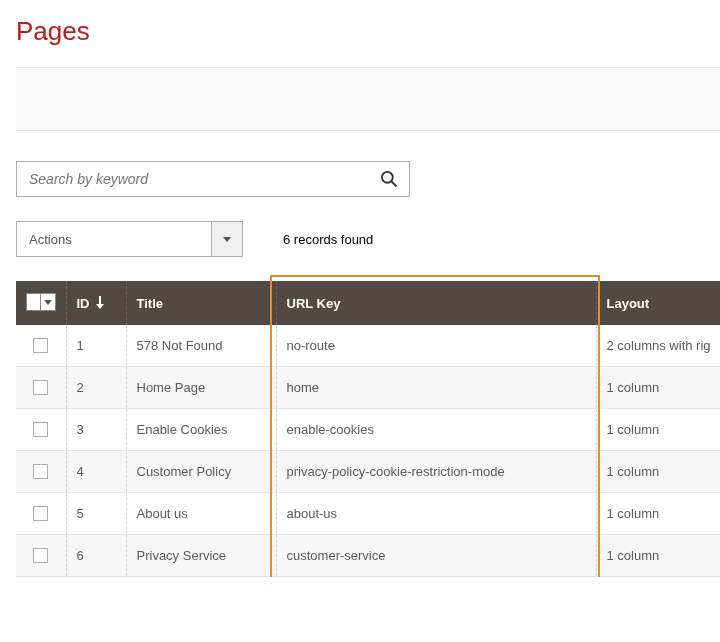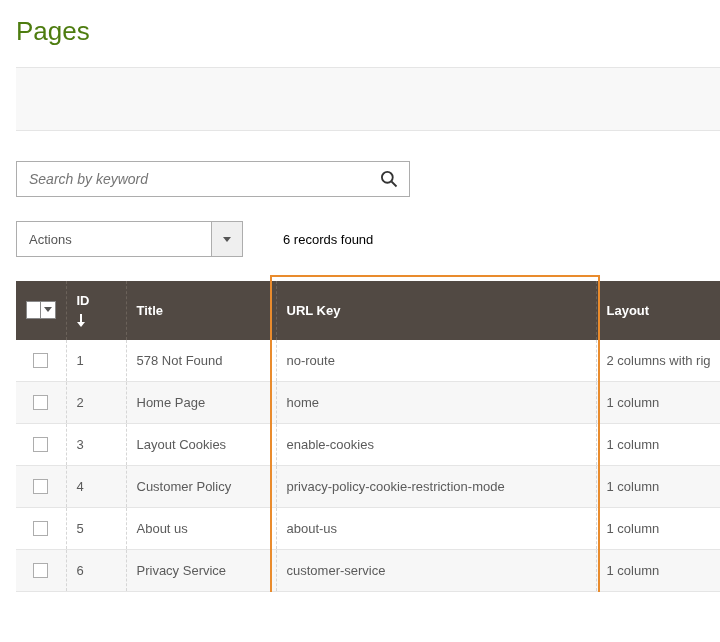--- a/index.html
+++ b/index.html
@@ -9,21 +9,21 @@
     color: #333;
     background: #fff;
     font-size: 13px;
     padding: 16px 0 0 16px;
     width: 720px;
     overflow: hidden;
   }
   h1.page-title {
     font-size: 26px;
     font-weight: 400;
-    color: #4d7c0f;
+    color: #b91c1c;
     margin: 0 0 20px 0;
   }
   .toolbar-band {
     border-top: 1px solid #e5e5e5;
     border-bottom: 1px solid #e5e5e5;
     height: 64px;
     background: #f8f8f8;
     margin-bottom: 30px;
     width: 800px;
   }
@@ -132,21 +132,21 @@
     height: 18px;
   }
   .hdr-chk-compound .box {
     width: 14px; height: 16px; background:#fff; border-right:1px solid #888;
   }
   .hdr-chk-compound .dd {
     width: 14px; height: 16px; background:#fff;
     display:flex;align-items:center;justify-content:center;
   }
   .hdr-id {
-    display:inline-flex; align-items:flex-start; gap:6px;flex-direction:column;
+    display:inline-flex; align-items:flex-start; gap:6px;
   }
   .sort-arrow{
     display:inline-block;width:8px;height:14px;position:relative;
   }
   .sort-arrow::before{
     content:"";position:absolute;left:3px;top:0;width:2px;height:9px;background:#fff;
   }
   .sort-arrow::after{
     content:"";position:absolute;left:0;top:8px;
     border-left:4px solid transparent;border-right:4px solid transparent;border-top:5px solid #fff;
@@ -241,21 +241,21 @@
           <td>home</td>
           <td>1 column</td>
         </tr>
         <tr>
           <td>
             <div class="chkwrap">
               <span class="chk"></span>
             </div>
           </td>
           <td>3</td>
-          <td>Layout Cookies</td>
+          <td>Enable Cookies</td>
           <td>enable-cookies</td>
           <td>1 column</td>
         </tr>
         <tr>
           <td>
             <div class="chkwrap">
               <span class="chk"></span>
             </div>
           </td>
           <td>4</td>

